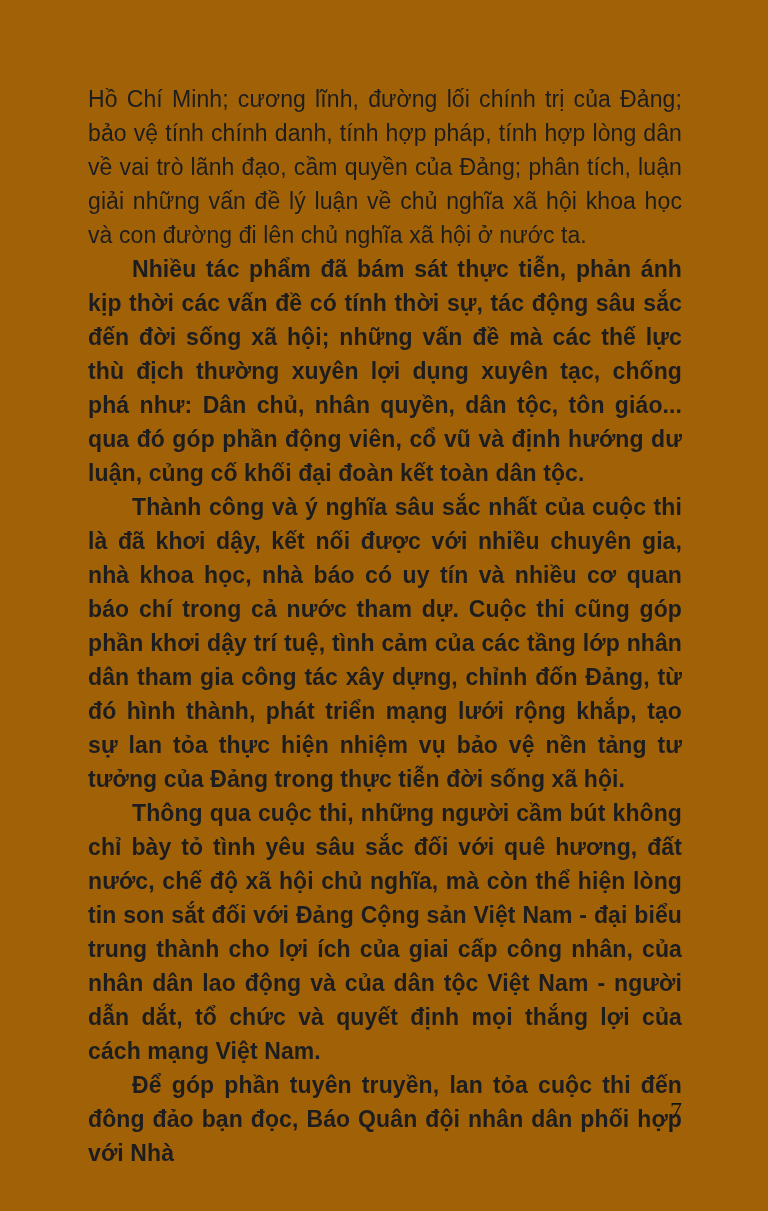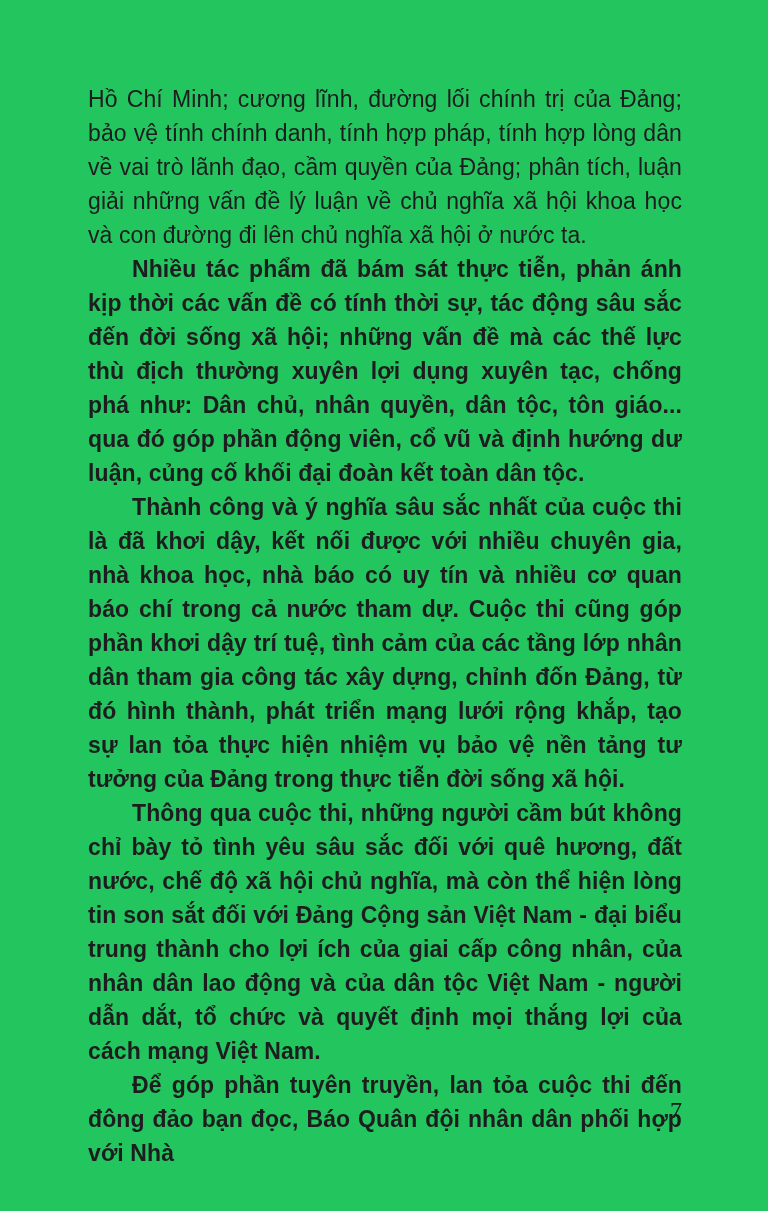--- a/index.html
+++ b/index.html
@@ -4,21 +4,21 @@
 <style>
   html, body {
     margin: 0;
     padding: 0;
     background: #ffffff;
   }
   .page {
     position: relative;
     width: 768px;
     height: 1211px;
-    background: #22c55e;
+    background: #a16207;
     overflow: hidden;
   }
   .text-block {
     position: absolute;
     left: 88px;
     top: 82px;
     width: 594px;
     font-family: "Liberation Sans", sans-serif;
     font-size: 23px;
     line-height: 34px;

